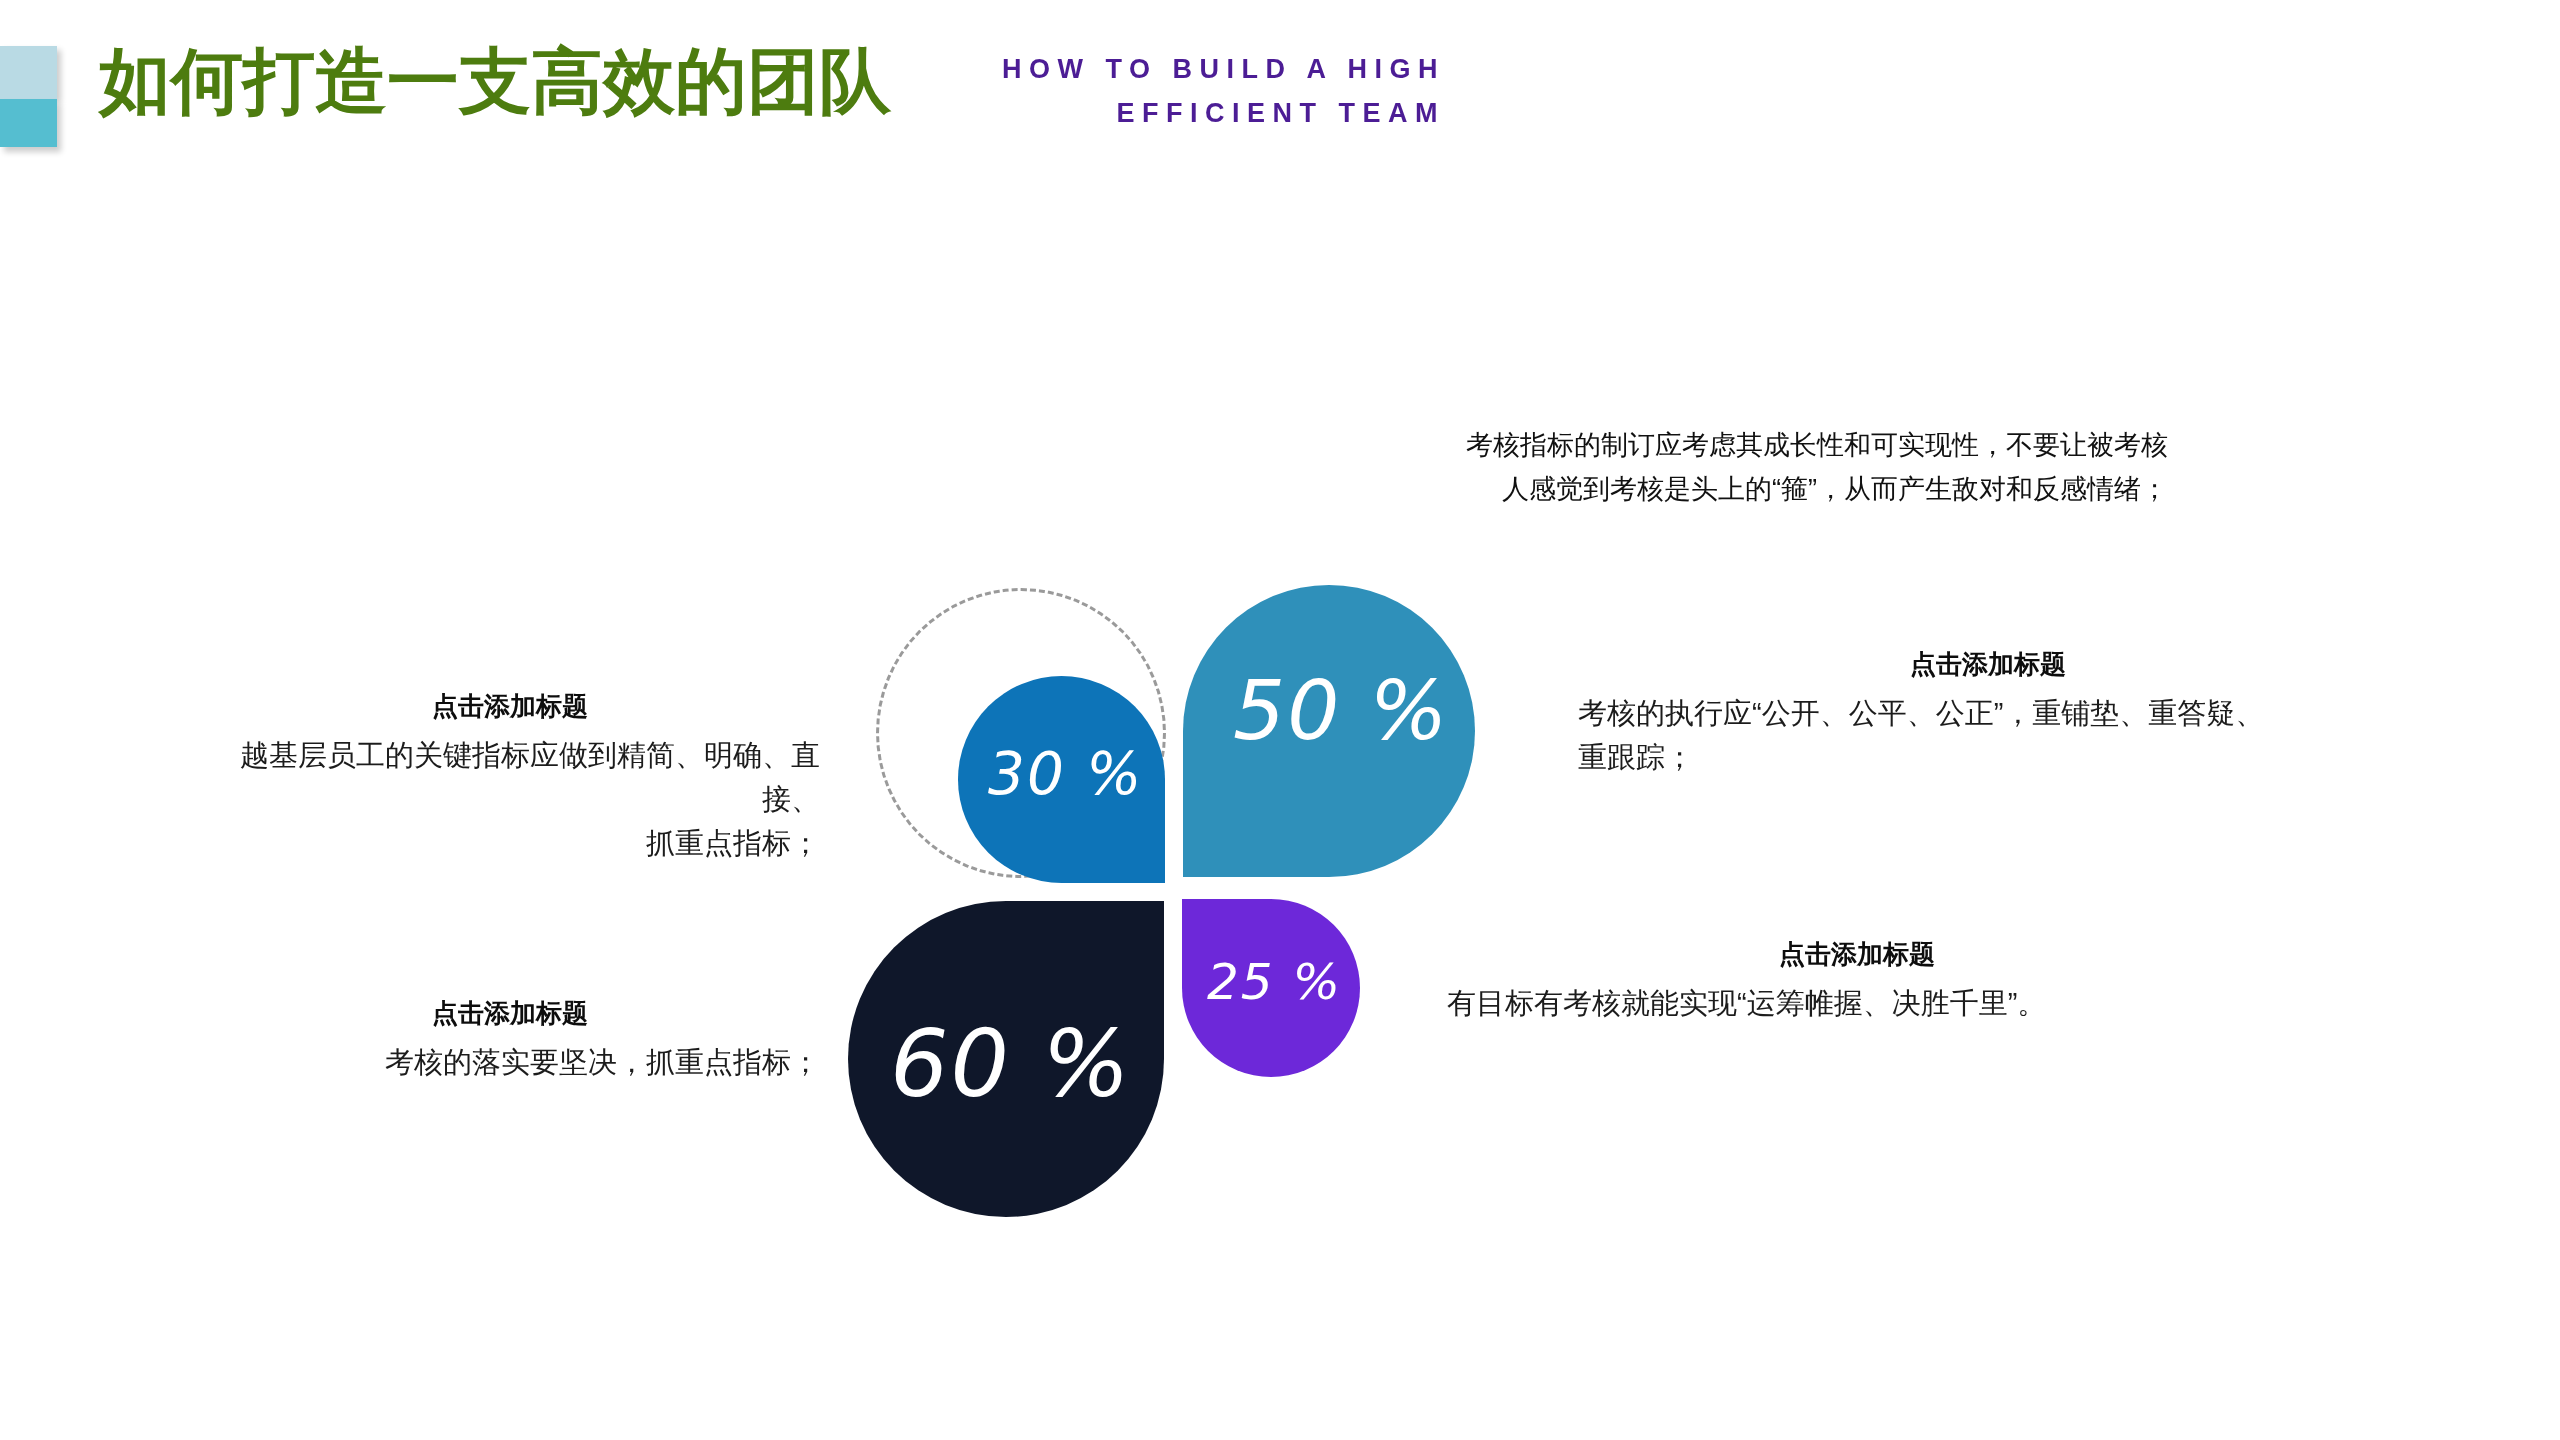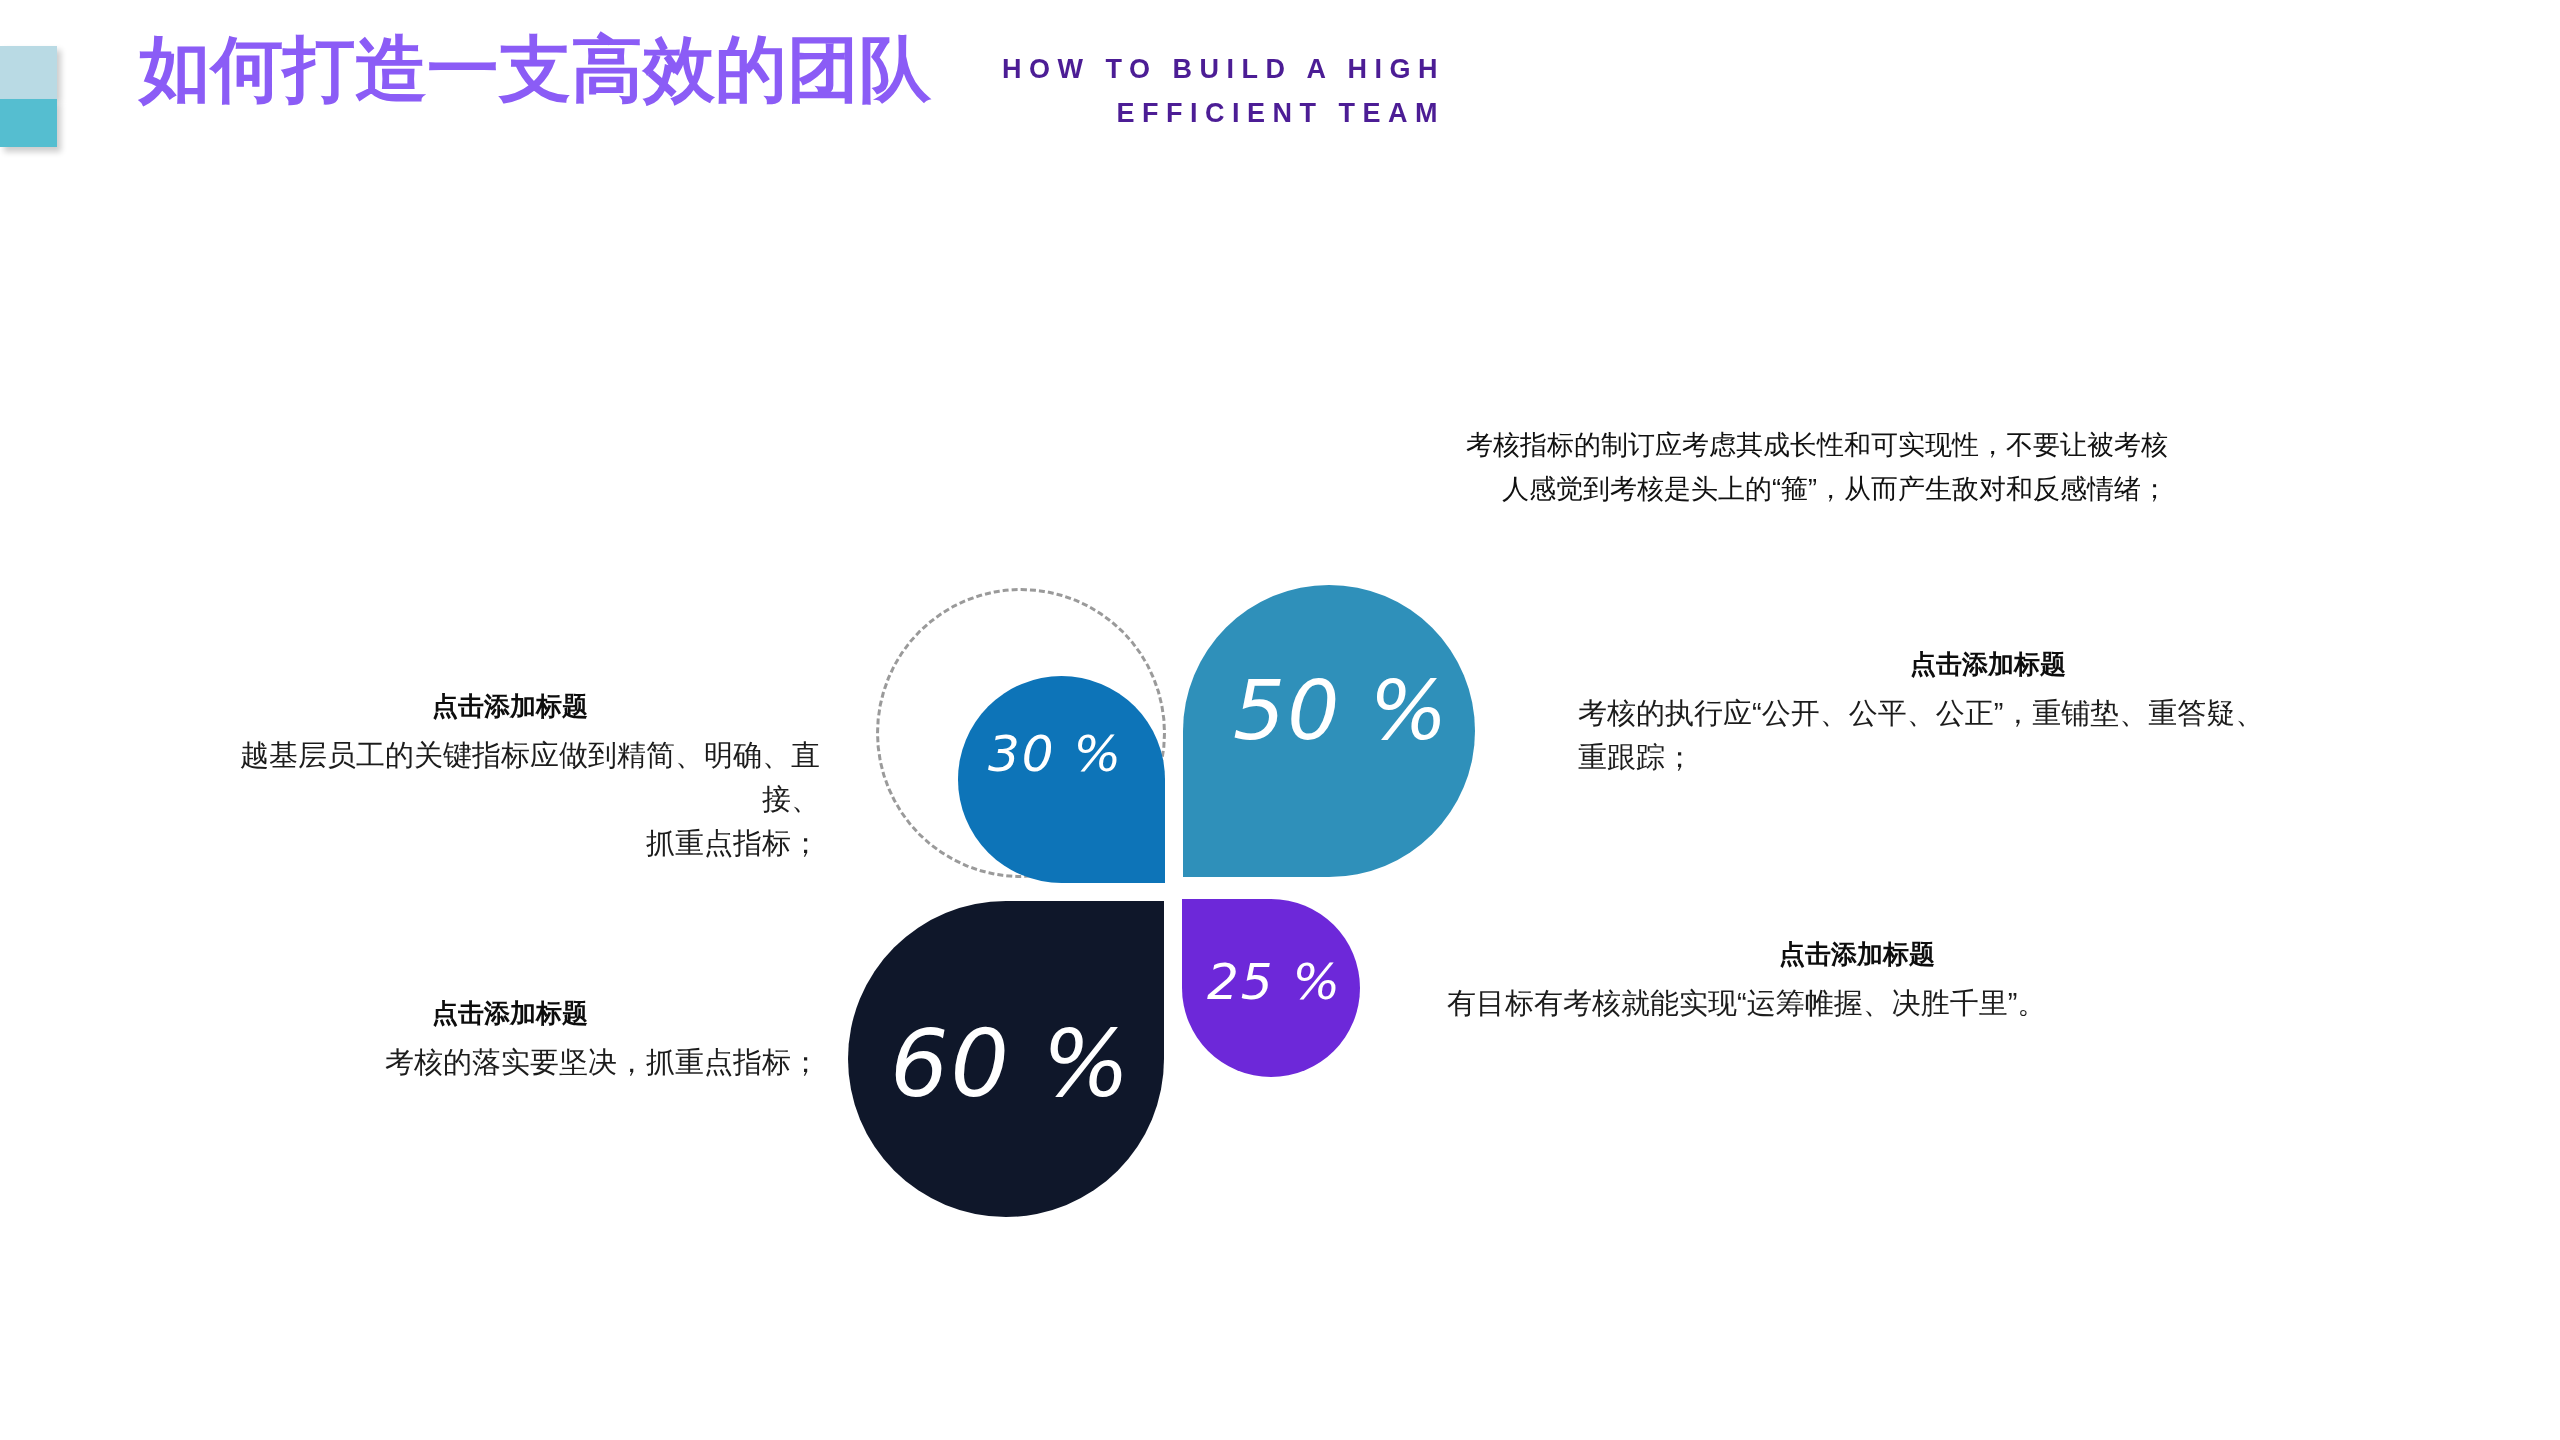--- a/index.html
+++ b/index.html
@@ -35,28 +35,27 @@
   .accent-bottom {
     top: 99px;
     height: 48px;
     background: #55bed0;
     box-shadow: 4px 5px 6px rgba(0,0,0,0.20);
   }
 
   .title-cn {
     position: absolute;
     left: 99px;
-    top: 32px;
+    top: 44px;
     font-size: 72px;
     font-weight: 700;
     letter-spacing: 0px;
     line-height: 1.05;
-    color: #8b5cf6;
+    color: #4d7c0f;
     white-space: nowrap;
-    margin-left: 40px;
   }
   .title-en {
     position: absolute;
     left: 1002px;
     top: 48px;
     font-size: 27px;
     font-weight: 700;
     letter-spacing: 7.5px;
     line-height: 1.62;
     color: #4c1d95;
@@ -159,21 +158,21 @@
 EFFICIENT TEAM</div>
 
   <div class="top-note">考核指标的制订应考虑其成长性和可实现性，不要让被考核
 人感觉到考核是头上的“箍”，从而产生敌对和反感情绪；</div>
 
   <div class="diagram">
 
     <div class="dash-circle"></div>
 
     <div class="petal petal-tl" style="left:958px; top:676px; width:207px; height:207px; background:#0d74b8;">
-      <span class="pct" style="left:30px; top:49px; font-size:50px;">30 %</span>
+      <span class="pct" style="left:30px; top:64px; font-size:58px;">30 %</span>
     </div>
 
     <div class="petal petal-tr" style="left:1183px; top:585px; width:292px; height:292px; background:#2f90ba;">
       <span class="pct" style="left:50px; top:78px; font-size:82px;">50 %</span>
     </div>
 
     <div class="petal petal-bl" style="left:848px; top:901px; width:316px; height:316px; background:#0f172a;">
       <span class="pct" style="left:42px; top:110px; font-size:92px;">60 %</span>
     </div>
 

